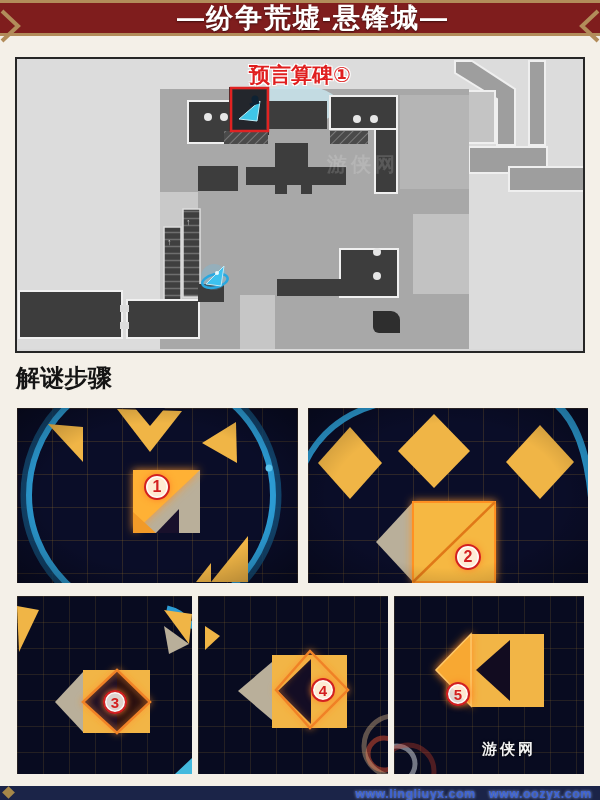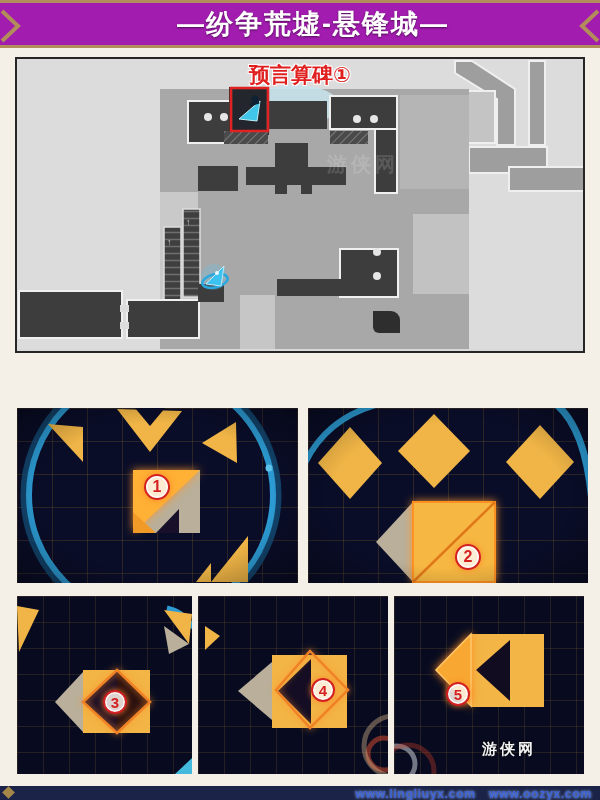--- a/index.html
+++ b/index.html
@@ -1,19 +1,19 @@
 <!DOCTYPE html>
 <html><head>
 <meta charset="utf-8">
 <style>
   html,body{margin:0;padding:0;}
   .page{position:relative;width:600px;height:800px;background:#f4f0e8;overflow:hidden;
         font-family:"Liberation Sans","DejaVu Sans",sans-serif;}
   
-  .header{position:absolute;left:0;top:0;width:600px;height:48px;background:#a21caf;
+  .header{position:absolute;left:0;top:0;width:600px;height:36px;background:#7f1d1d;
           border-top:3px solid #b28c5a;border-bottom:3px solid #b28c5a;box-sizing:border-box;
           display:flex;align-items:center;justify-content:center;padding-left:26px;}
   .header-title{color:#fff;font-size:27px;font-weight:bold;letter-spacing:2px;
                 text-shadow:0 1px 2px rgba(0,0,0,.5);}
   .chev{position:absolute;top:6px;width:22px;height:34px;}
   .chev.left{left:0;} .chev.right{right:0;}
   
   .map-panel{position:absolute;left:15px;top:57px;width:566px;height:292px;
              border:2px solid #262626;background:#d9d9d9;overflow:hidden;}
   .map-label{position:absolute;left:183px;top:2px;width:200px;text-align:center;
@@ -135,20 +135,21 @@
         <polygon points="222,60 243,42 240,62" fill="#3fc6e8" stroke="#bfeef8" stroke-width="1"></polygon>
         <circle cx="238" cy="40" r="3.5" fill="#0e2233"></circle>
         <line x1="233" y1="46" x2="242" y2="43" stroke="#0e2233" stroke-width="3"></line>
       </g>
       <rect x="214" y="29" width="37" height="43" fill="none" stroke="#e02222" stroke-width="2.5"></rect>
     </svg>
     <div class="map-label">预言算碑①</div>
     <div class="map-watermark">游侠网</div>
   </div>
 
+  <div class="section-title">解谜步骤</div>
 
   <div class="puzzle p1">
     <svg width="281" height="175" viewBox="0 0 281 175">
       <defs>
         <pattern id="g1" width="35" height="33" patternUnits="userSpaceOnUse">
           <path d="M35 0H0V33" fill="none" stroke="#96702a" stroke-width="1" opacity="0.5"></path>
         </pattern>
         <filter id="f1" x="-40%" y="-40%" width="180%" height="180%">
           <feDropShadow dx="0" dy="0" stdDeviation="4" flood-color="#ff9828" flood-opacity="0.9"></feDropShadow>
         </filter>

